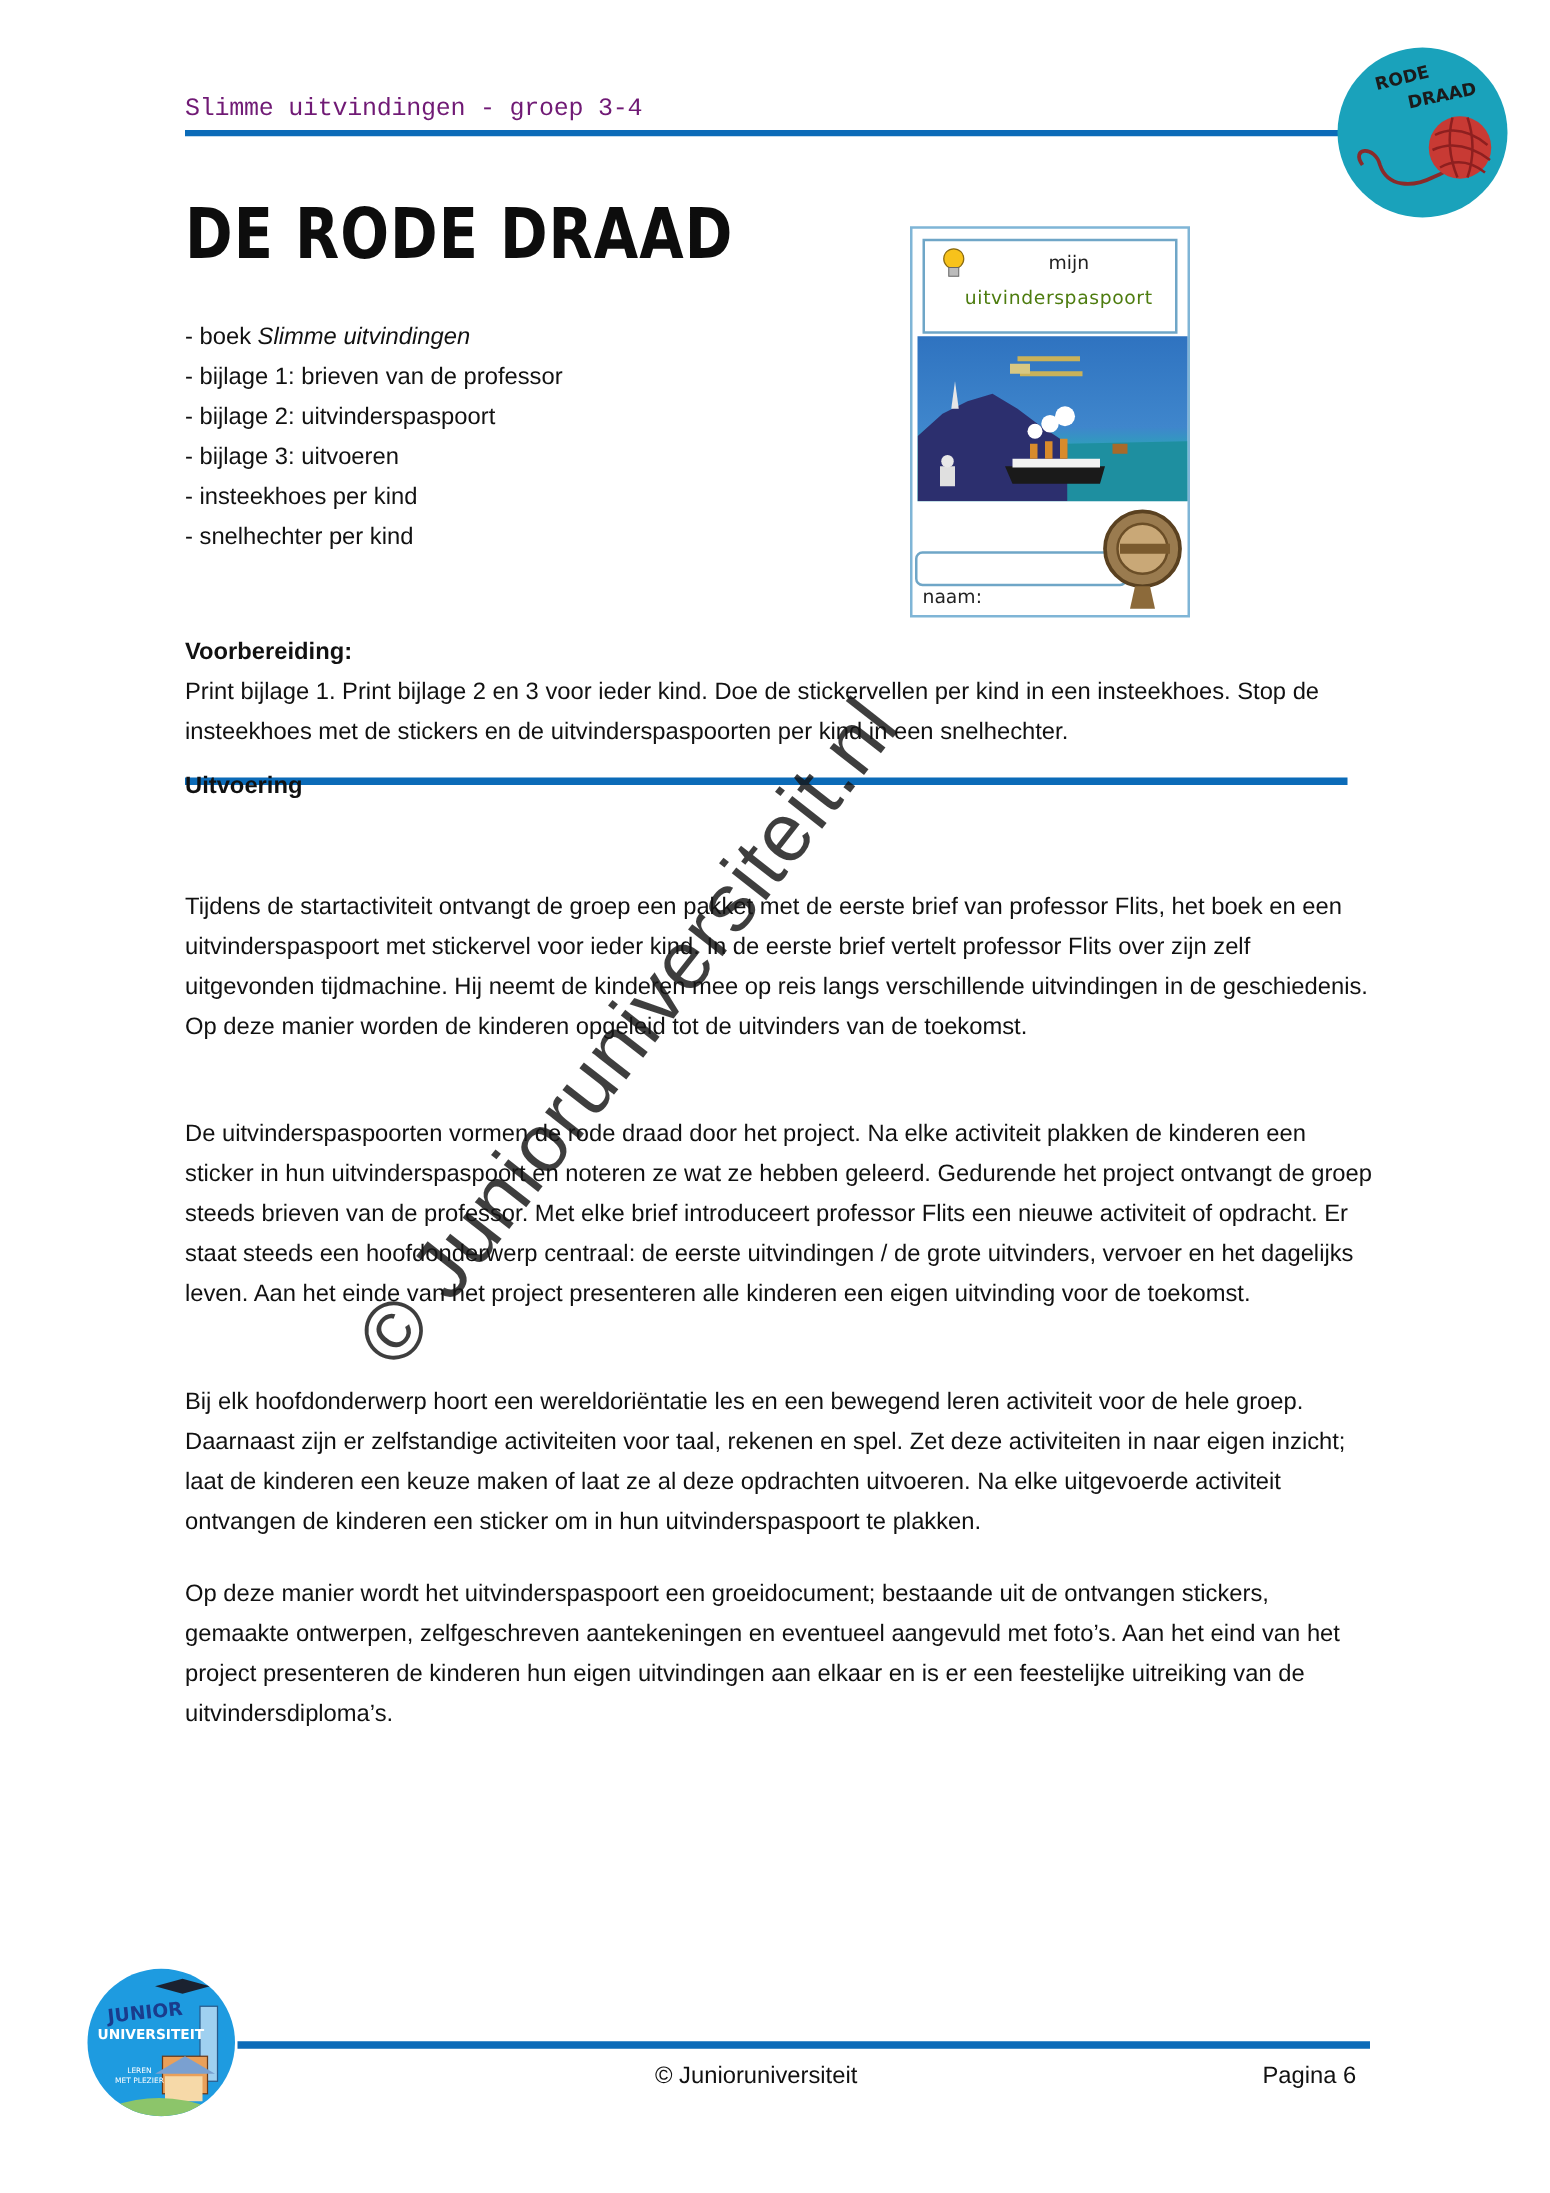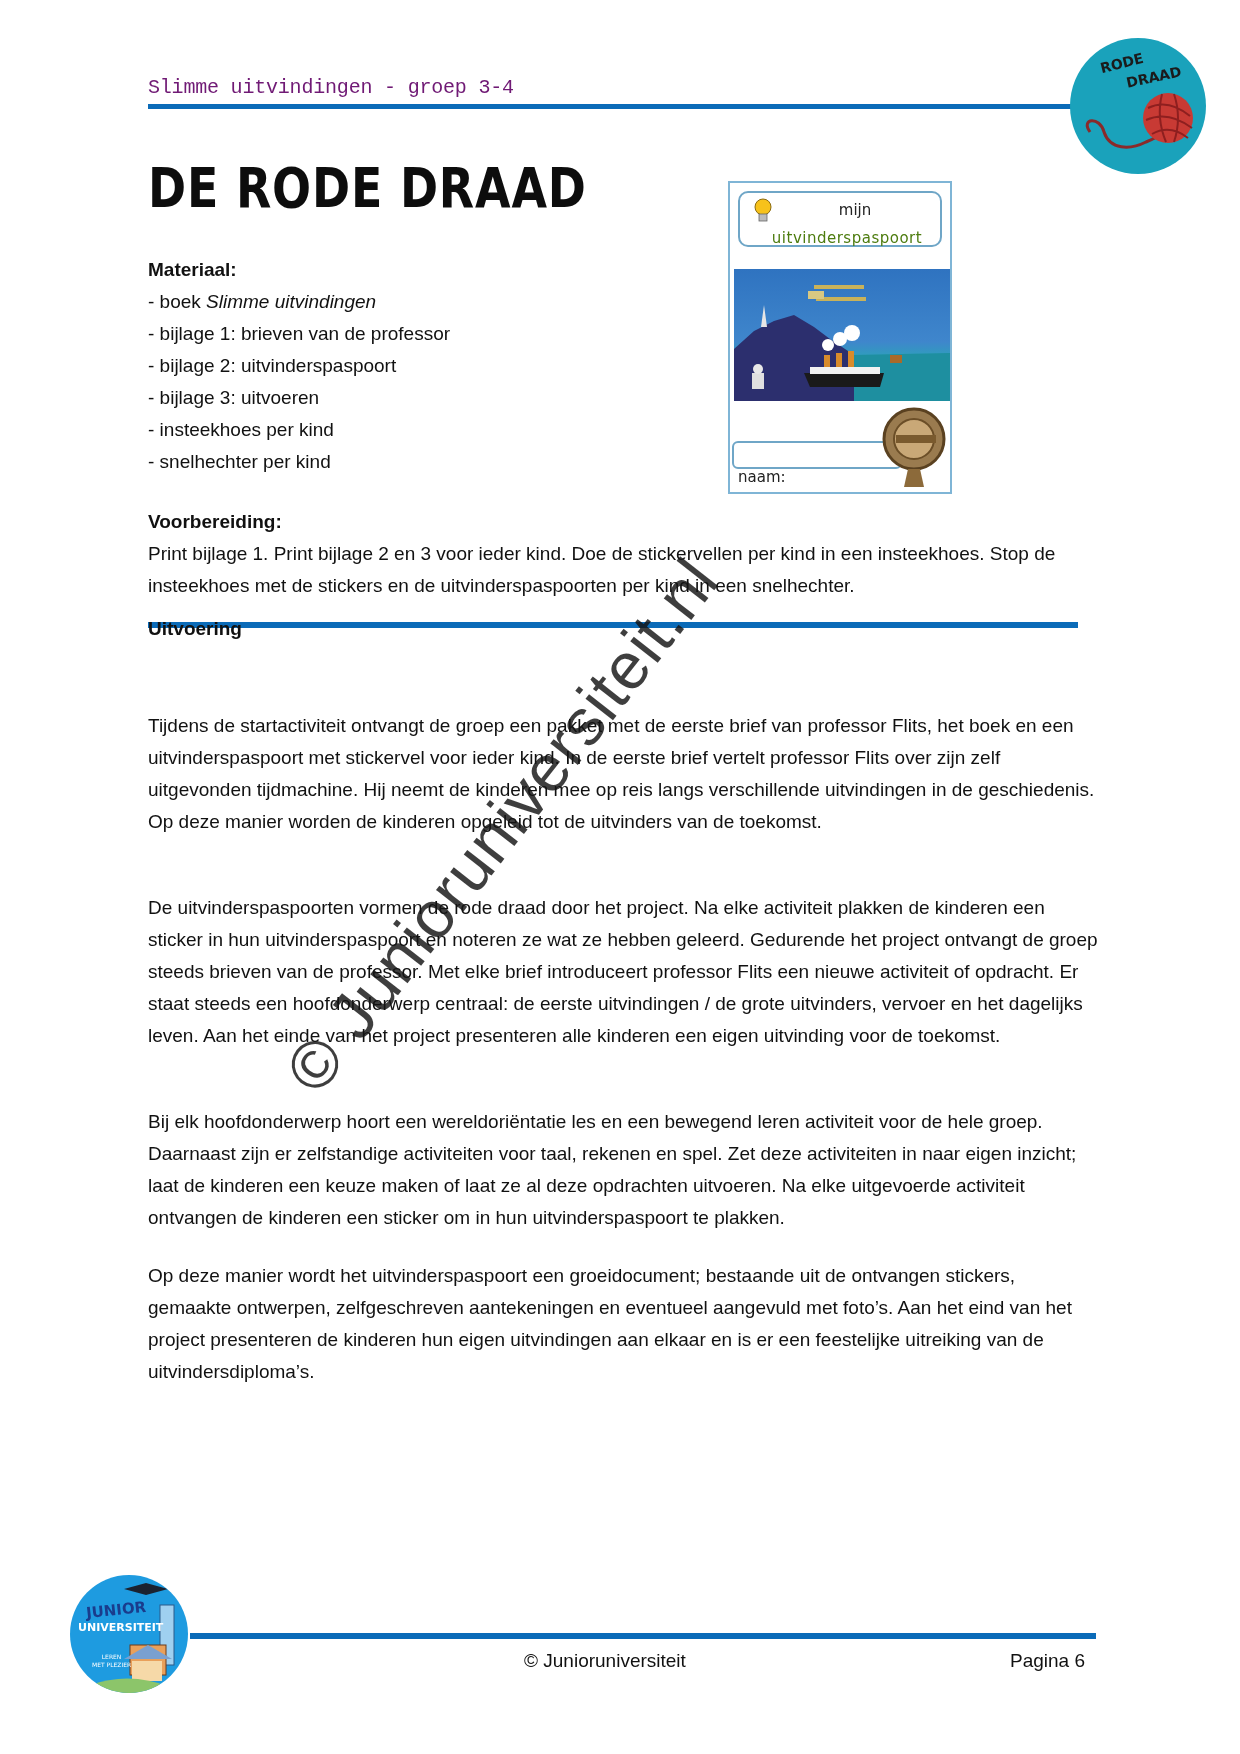--- a/index.html
+++ b/index.html
@@ -20,22 +20,22 @@
         letter-spacing: 1px; color: #0d0d0d; transform: scaleX(0.82); transform-origin: left top; line-height: 1; }
 
   
   .sect { font-size: 19px; line-height: 32px; }
   .sect-label { font-weight: bold; }
   .materiaal { left: 148px; top: 254px; }
   .voorbereiding { left: 148px; top: 506px; width: 940px; }
 
   
   .passport { left: 728px; top: 181px; width: 224px; height: 313px; border: 2px solid #7fb5d6; background: #fff; box-sizing: border-box; }
-  .passport .title-box { position: absolute; left: 8px; top: 8px; width: 204px; height: 56px; border: 2px solid #6fa6c7;
-        border-radius: 10px; box-sizing: border-box; }
+  .passport .title-box { position: absolute; left: 8px; top: 8px; width: 204px; height: 76px; border: 2px solid #6fa6c7;
+        border-radius: 0; box-sizing: border-box; }
   .passport .t1 { position: absolute; left: 0; right: 0; top: 8px; text-align: center; font-family: "DejaVu Sans", sans-serif;
         font-size: 15px; color: #222; padding-left: 30px; }
   .passport .t2 { position: absolute; left: 0; right: 0; top: 36px; text-align: center; font-family: "DejaVu Sans", sans-serif;
         font-size: 15px; color: #4d7c0f; letter-spacing: 0.5px; padding-left: 14px; }
   .passport .bulb { position: absolute; left: 12px; top: 4px; width: 22px; height: 28px; }
   .passport .scene { position: absolute; left: 4px; top: 86px; width: 216px; height: 132px; overflow: hidden;
         background: linear-gradient(#2f73c0 0%, #3f86cc 55%, #2aa5b8 70%, #1d8aa3 100%); }
   .passport .name-box { position: absolute; left: 2px; top: 258px; width: 170px; height: 28px; border: 2px solid #6fa6c7;
         border-radius: 6px; box-sizing: border-box; }
   .passport .name-lbl { position: absolute; left: 4px; top: 3px; font-family: "DejaVu Sans", sans-serif; font-size: 15px; color: #222; margin-top: 22px; }
@@ -79,21 +79,20 @@
   <svg width="136" height="136" viewBox="0 0 136 136" style="position:absolute;left:0;top:0;">
     <path d="M20 94 C 10 80, 30 78, 34 94 C 40 112, 60 112, 76 104 C 86 100, 92 96, 96 92" stroke="#8a2a2a" stroke-width="3" fill="none"></path>
     <circle cx="98" cy="80" r="25" fill="#c83a34"></circle>
     <path d="M78 70 Q98 60 120 78 M76 82 Q98 72 122 90 M82 96 Q100 86 118 100 M92 56 Q86 80 96 104 M104 56 Q112 80 104 104" stroke="#8e1f1f" stroke-width="2" fill="none"></path>
   </svg>
 </div>
 
 <div class="abs main-title">DE RODE DRAAD</div>
 
 <div class="abs sect materiaal">
-  <div class="sect-label">Materiaal:</div>
   <div><span>- boek </span><i>Slimme uitvindingen</i></div>
   <div>- bijlage 1: brieven van de professor</div>
   <div>- bijlage 2: uitvinderspaspoort</div>
   <div>- bijlage 3: uitvoeren</div>
   <div>- insteekhoes per kind</div>
   <div>- snelhechter per kind</div>
 </div>
 
 <div class="abs passport">
   <div class="title-box">

